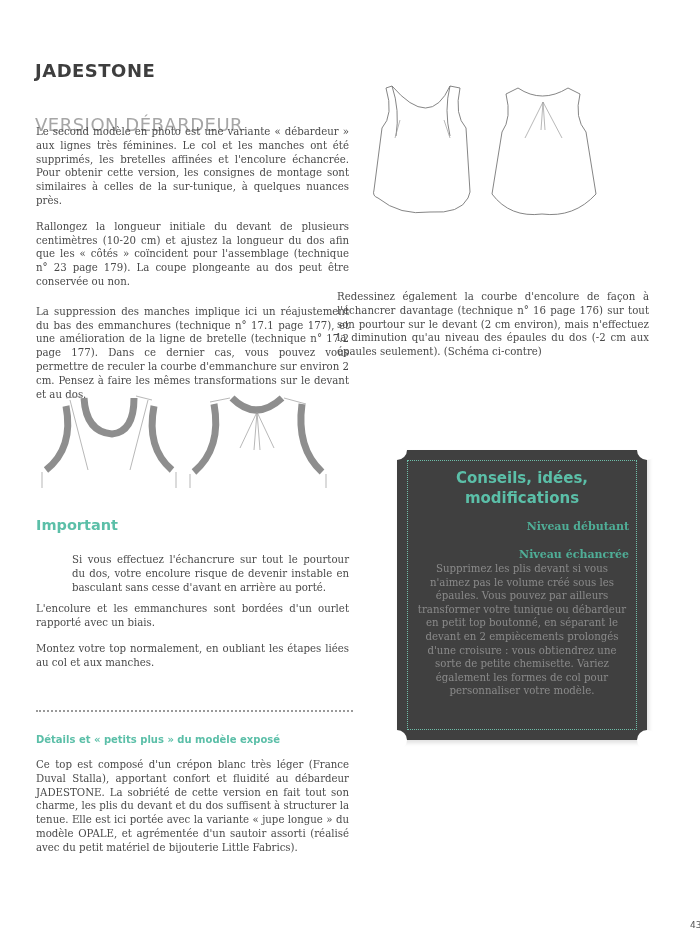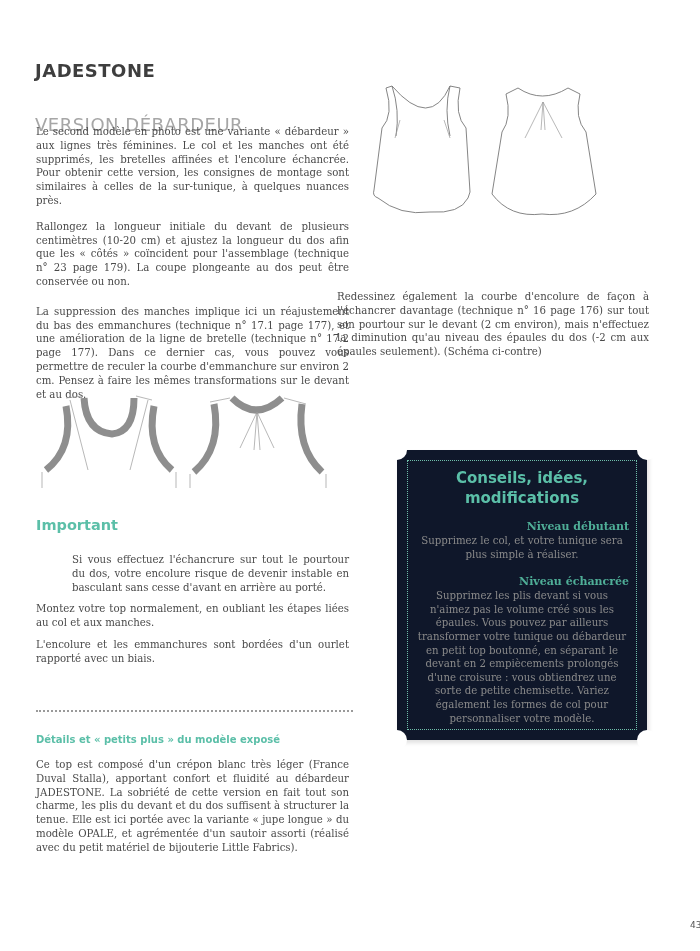--- a/index.html
+++ b/index.html
@@ -6,21 +6,21 @@
     body { width: 700px; height: 951px; position: relative; overflow: hidden; font-family: "DejaVu Serif", serif; color: #4a4a4a; }
     .abs { position: absolute; }
     .title1 { left: 35px; top: 60px; font-family: "DejaVu Sans", sans-serif; font-weight: bold; font-size: 18px; letter-spacing: 0.5px; color: #3e3e3e; line-height: 22px; }
     .title2 { left: 35px; top: 82px; font-family: "DejaVu Sans", sans-serif; font-weight: normal; font-size: 18px; letter-spacing: 0.5px; color: #a6a6a6; line-height: 22px; margin-top: 32px; }
     .body-text { font-size: 10.2px; line-height: 13.8px; color: #4a4a4a; text-align: justify; hyphens: auto; }
     .body-text p { margin: 0 0 12px 0; }
     .col-left { left: 36px; width: 313px; }
     .col-right { left: 337px; width: 312px; }
     .teal-h { font-family: "DejaVu Sans", sans-serif; font-weight: bold; color: #5bbfa8; font-size: 14.5px; line-height: 18px; }
     .dotted-sep { left: 36px; top: 710px; width: 317px; border-top: 2px dotted #9a9a9a; height: 0; }
-    .tip-box { left: 397px; top: 450px; width: 250px; height: 290px; background: #0f172a; box-shadow: 2px 3px 4px rgba(0,0,0,0.12); }
+    .tip-box { left: 397px; top: 450px; width: 250px; height: 290px; background: #404040; box-shadow: 2px 3px 4px rgba(0,0,0,0.12); }
     .tip-inner { position: absolute; left: 10px; top: 10px; right: 10px; bottom: 10px; border: 1px dotted #6fbfaa; }
     .corner { position: absolute; width: 20px; height: 20px; background: #ffffff; border-radius: 50%; }
     .tip-title { position: absolute; left: 0; right: 0; top: 18px; text-align: center; font-family: "DejaVu Sans", sans-serif; font-weight: bold; color: #5bbfa8; font-size: 15px; line-height: 20px; }
     .tip-sub { text-align: right; font-weight: bold; color: #4fae97; font-size: 11px; line-height: 14px; }
     .tip-text { text-align: center; color: #8a8a8a; font-size: 10.2px; line-height: 13.6px; }
     .tip-body { position: absolute; left: 18px; right: 18px; top: 70px; }
     .page-num { left: 656px; top: 920px; font-family: "DejaVu Sans", sans-serif; font-size: 9px; color: #555; margin-left: 34px; }
     svg .line { fill: none; stroke: #777; stroke-width: 0.9; }
     svg .thin { fill: none; stroke: #999; stroke-width: 0.7; }
     svg .band { fill: none; stroke: #8e8e8e; stroke-width: 7; }
@@ -62,37 +62,36 @@
     <path class="band" d="M184,26 Q192,70 164,94"></path>
     <path class="band" d="M202,20 Q226,44 252,20"></path>
     <path class="band" d="M272,26 Q266,70 292,94"></path>
     <path class="thin" d="M180,24 L200,20 M254,20 L276,26 M227,34 L210,70 M227,34 L224,72 M227,34 L230,72 M227,34 L244,70 M160,96 L160,110 M296,96 L296,110"></path>
   </g>
 </svg>
 
 <div class="abs teal-h" style="left:36px; top:516px;">Important</div>
 <div class="abs body-text col-left" style="top:553px;">
   <p style="margin-bottom:8px;margin-left:36px;">Si vous effectuez l'échancrure sur tout le pourtour du dos, votre encolure risque de devenir instable en basculant sans cesse d'avant en arrière au porté.</p>
+  <p>L'encolure et les emmanchures sont bordées d'un ourlet rapporté avec un biais.</p>
   <p style="margin-bottom:8px;">Montez votre top normalement, en oubliant les étapes liées au col et aux manches.</p>
-  <p>L'encolure et les emmanchures sont bordées d'un ourlet rapporté avec un biais.</p>
 </div>
 
 <div class="abs dotted-sep"></div>
 
 <div class="abs teal-h" style="left:36px; top:731px; font-size:10px;">Détails et « petits plus » du modèle exposé</div>
 <div class="abs body-text col-left" style="top:758px;">Ce top est composé d'un crépon blanc très léger (France Duval Stalla), apportant confort et fluidité au débardeur JADESTONE. La sobriété de cette version en fait tout son charme, les plis du devant et du dos suffisent à structurer la tenue. Elle est ici portée avec la variante « jupe longue » du modèle OPALE, et agrémentée d'un sautoir assorti (réalisé avec du petit matériel de bijouterie Little Fabrics).</div>
 
 <div class="abs tip-box">
   <div class="corner" style="left:-10px; top:-10px;"></div>
   <div class="corner" style="right:-10px; top:-10px;"></div>
   <div class="corner" style="left:-10px; bottom:-10px;"></div>
   <div class="corner" style="right:-10px; bottom:-10px;"></div>
   <div class="tip-inner"></div>
   <div class="tip-title">Conseils, idées, modifications</div>
   <div class="tip-body">
     <div class="tip-sub">Niveau débutant</div>
-    <div class="tip-text">Supprimez le col, et votre tunique sera plus simple à réaliser.</div>
     <div class="tip-sub" style="margin-top:14px;">Niveau échancrée</div>
     <div class="tip-text">Supprimez les plis devant si vous n'aimez pas le volume créé sous les épaules. Vous pouvez par ailleurs transformer votre tunique ou débardeur en petit top boutonné, en séparant le devant en 2 empiècements prolongés d'une croisure : vous obtiendrez une sorte de petite chemisette. Variez également les formes de col pour personnaliser votre modèle.</div>
   </div>
 </div>
 
 <div class="abs page-num">43</div>
 
 </body></html>

